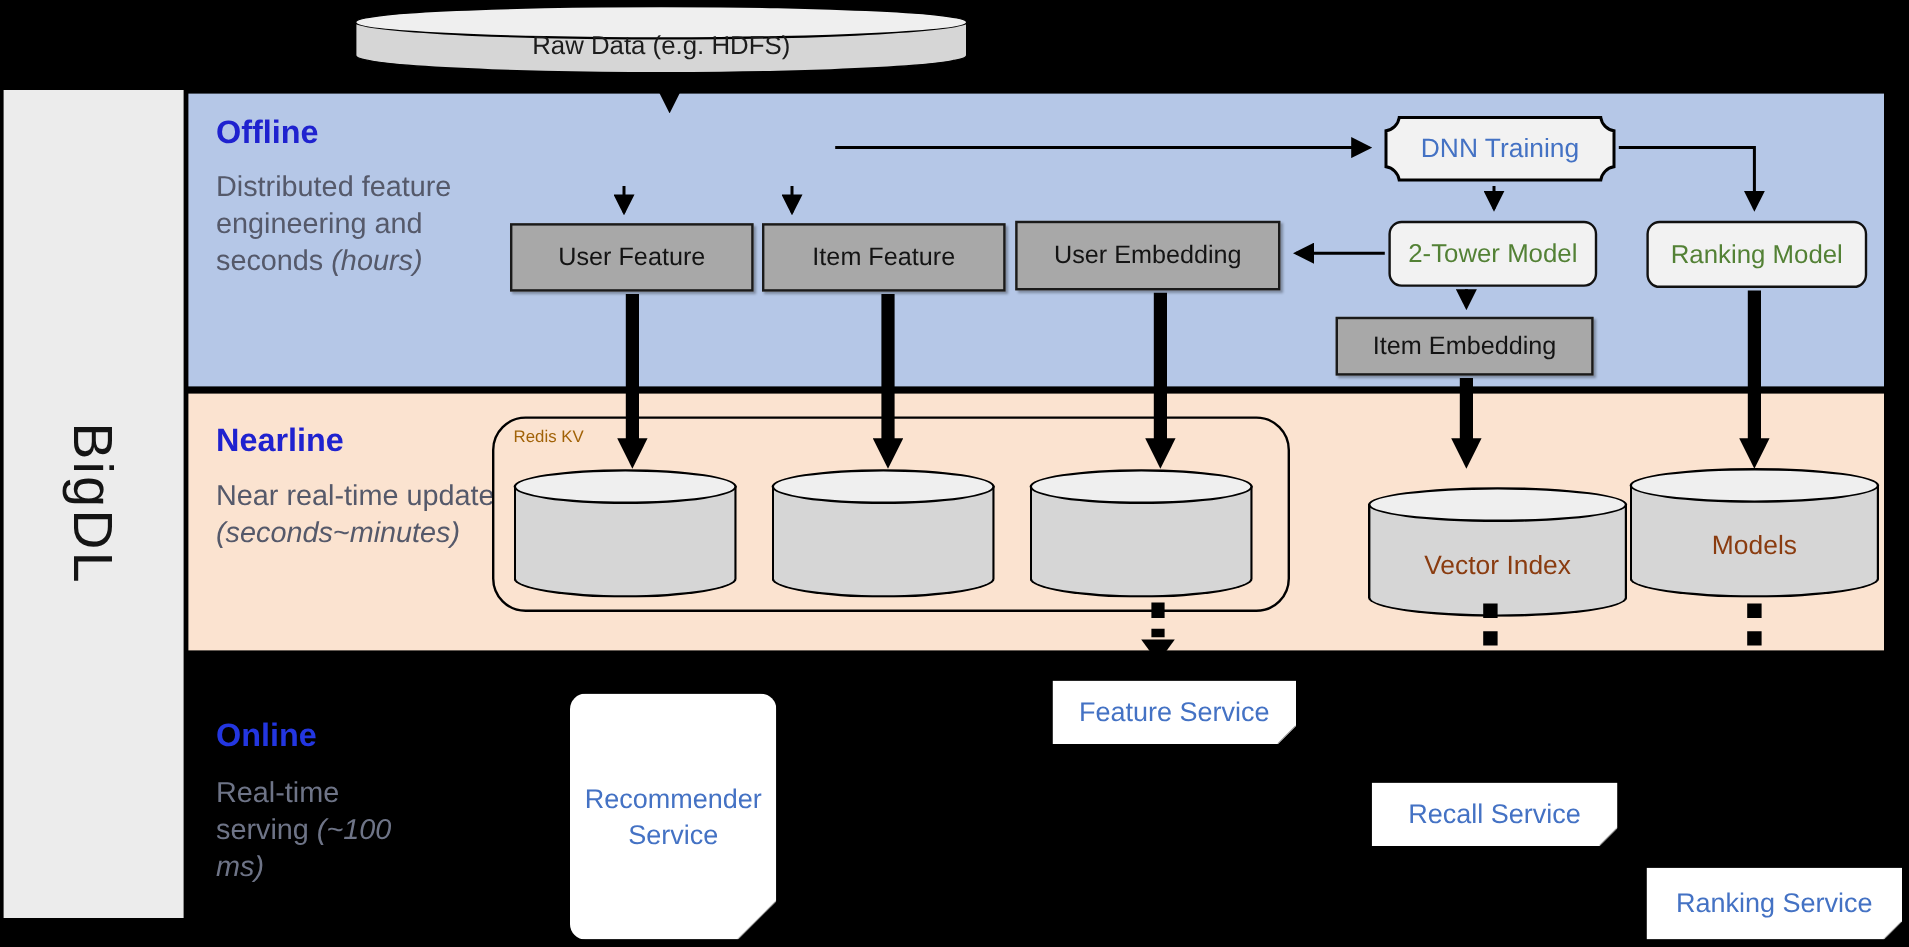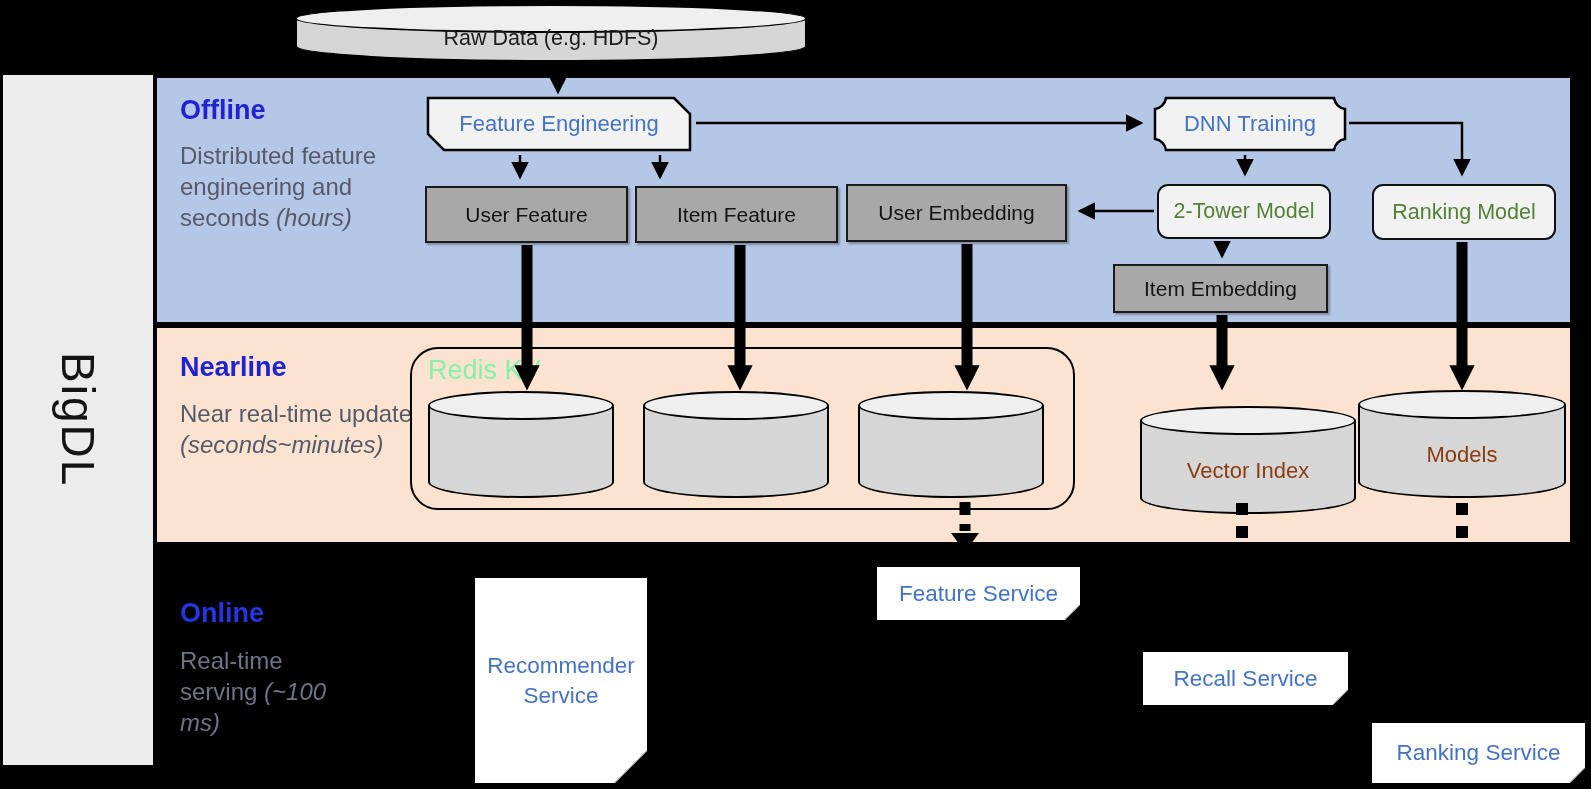--- a/index.html
+++ b/index.html
@@ -46,27 +46,27 @@
                    border-radius:0 0 50% 50% / 0 0 16px 16px; }
   .cyl .cyl-top  { position:absolute; left:0; right:0; top:0; height:29px;
                    background:#efefef; border:2.5px solid #000; border-radius:50%; }
   .cyl .cyl-label { position:absolute; left:0; right:0; top:48%; text-align:center;
                     font-size:22px; color:#8a3c10; }
   .cyl.raw .cyl-label { top:38%; color:#1c1c1c; font-size:21.5px; }
 
   
   .redis-wrap { position:absolute; left:410px; top:347px; width:665px; height:163px;
                 border:2.5px solid #000; border-radius:28px; }
-  .redis-label { position:absolute; left:16px; top:6px; font-size:27px; color:#86efac; }
+  .redis-label { position:absolute; left:16px; top:6px; font-size:14px; color:#a16207; }
 
   
   .doc { position:absolute; background:#fff; color:#4472c4; display:flex;
          align-items:center; justify-content:center; text-align:center; }
   .doc .fold { position:absolute; background:#8f8f8f; }
-  .doc.big { clip-path:polygon(0 0,100% 0,100% calc(100% - 32px),calc(100% - 32px) 100%,0 100%); }
+  .doc.big { clip-path:polygon(0 0,100% 0,100% calc(100% - 32px),calc(100% - 32px) 100%,0 100%);border-radius:13px; }
   .doc.big .fold { right:0; bottom:0; width:33px; height:33px;
                    clip-path:polygon(0 100%,100% 0,72% 72%); }
   .doc.small { clip-path:polygon(0 0,100% 0,100% calc(100% - 15px),calc(100% - 15px) 100%,0 100%); }
   .doc.small .fold { right:0; bottom:0; width:16px; height:16px;
                      clip-path:polygon(0 100%,100% 0,65% 65%); }
   .doc .doc-lbl { font-size:22.5px; line-height:1.3; padding:0 10px; }
 
   
   .arrows { position:absolute; left:0; top:0; width:1591px; height:789px;
             pointer-events:none; z-index:30; }
@@ -99,26 +99,20 @@
   <div class="sec-desc online" style="left:180px; top:645px; width:165px;">
     <span>Real-time serving </span><span class="note">(~100 ms)</span>
   </div>
 
   <div class="cyl raw z20" style="left:295px; top:4px; width:512px; height:58px;">
     <div class="cyl-body"></div>
     <div class="cyl-top"></div>
     <div class="cyl-label">Raw Data (e.g. HDFS)</div>
   </div>
 
-  <div class="shape-node z20" style="left:425px; top:95px; width:268px; height:58px;">
-    <svg width="268" height="58">
-      <path d="M3,3 H249 L265,19 V55 H19 L3,39 Z" fill="#f2f2f2" stroke="#000" stroke-width="2.5"></path>
-    </svg>
-    <div class="lbl">Feature Engineering</div>
-  </div>
 
   <div class="shape-node z20" style="left:1152px; top:95px; width:196px; height:58px;">
     <svg width="196" height="58">
       <path d="M14,3 H182 A13,13 0 0 0 193,14 V44 A13,13 0 0 0 182,55 H14 A13,13 0 0 0 3,44 V14 A13,13 0 0 0 14,3 Z" fill="#f2f2f2" stroke="#000" stroke-width="2.5"></path>
     </svg>
     <div class="lbl">DNN Training</div>
   </div>
 
   <div class="node gray-box z20" style="left:425px; top:186px; width:203px; height:57px;">
     <span>User Feature</span>

